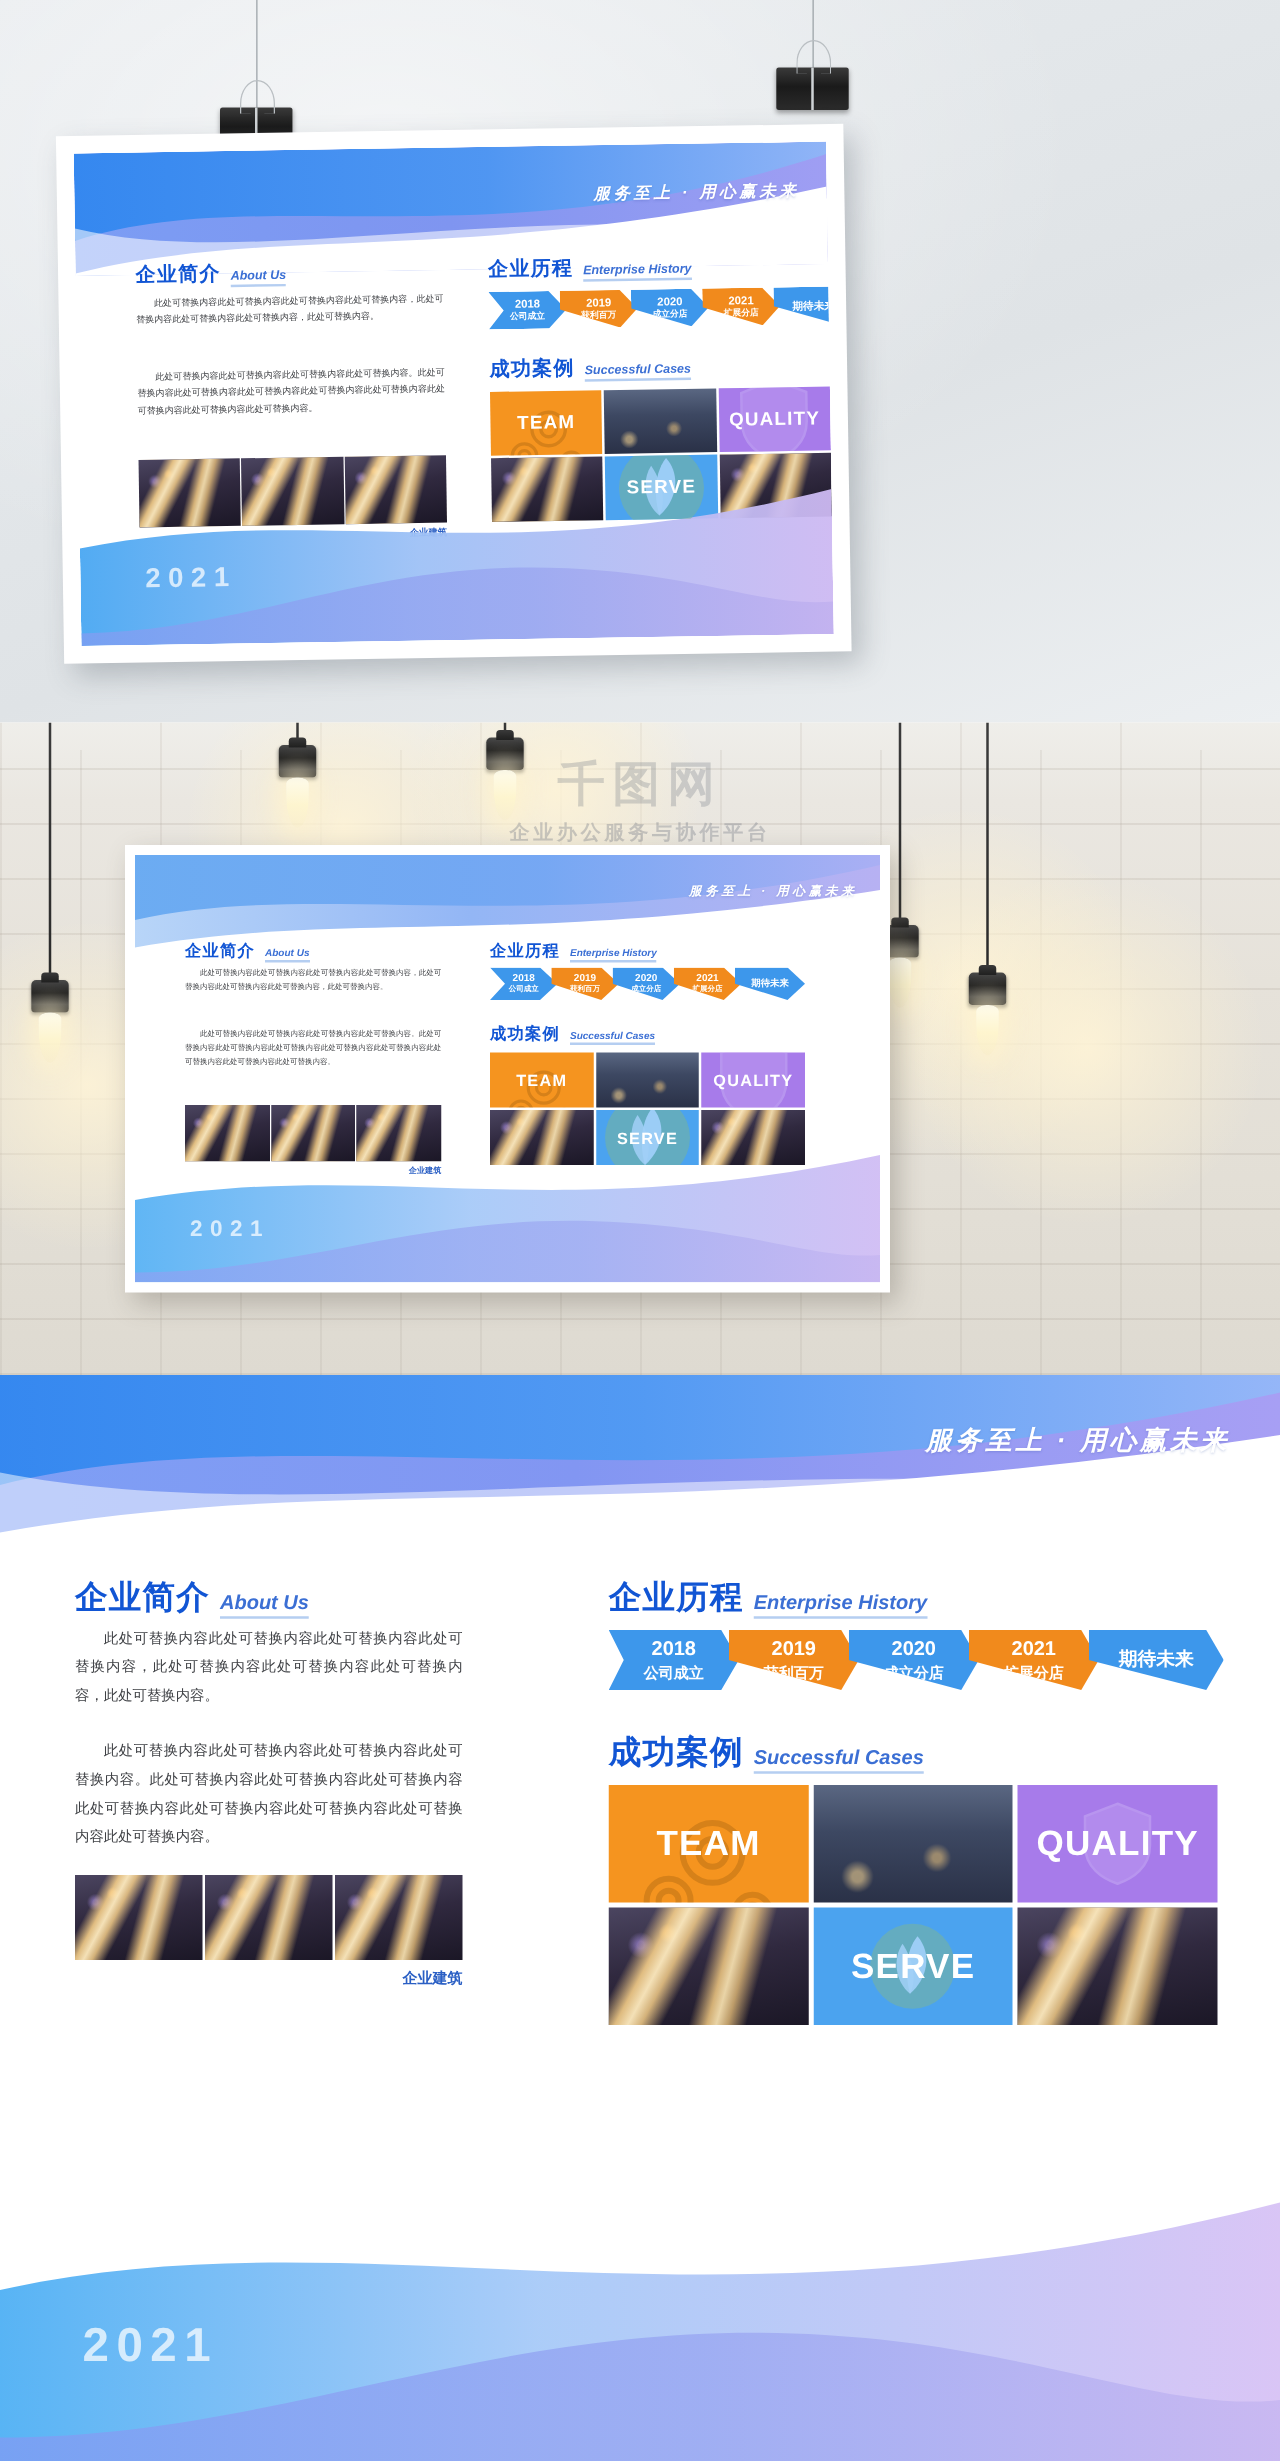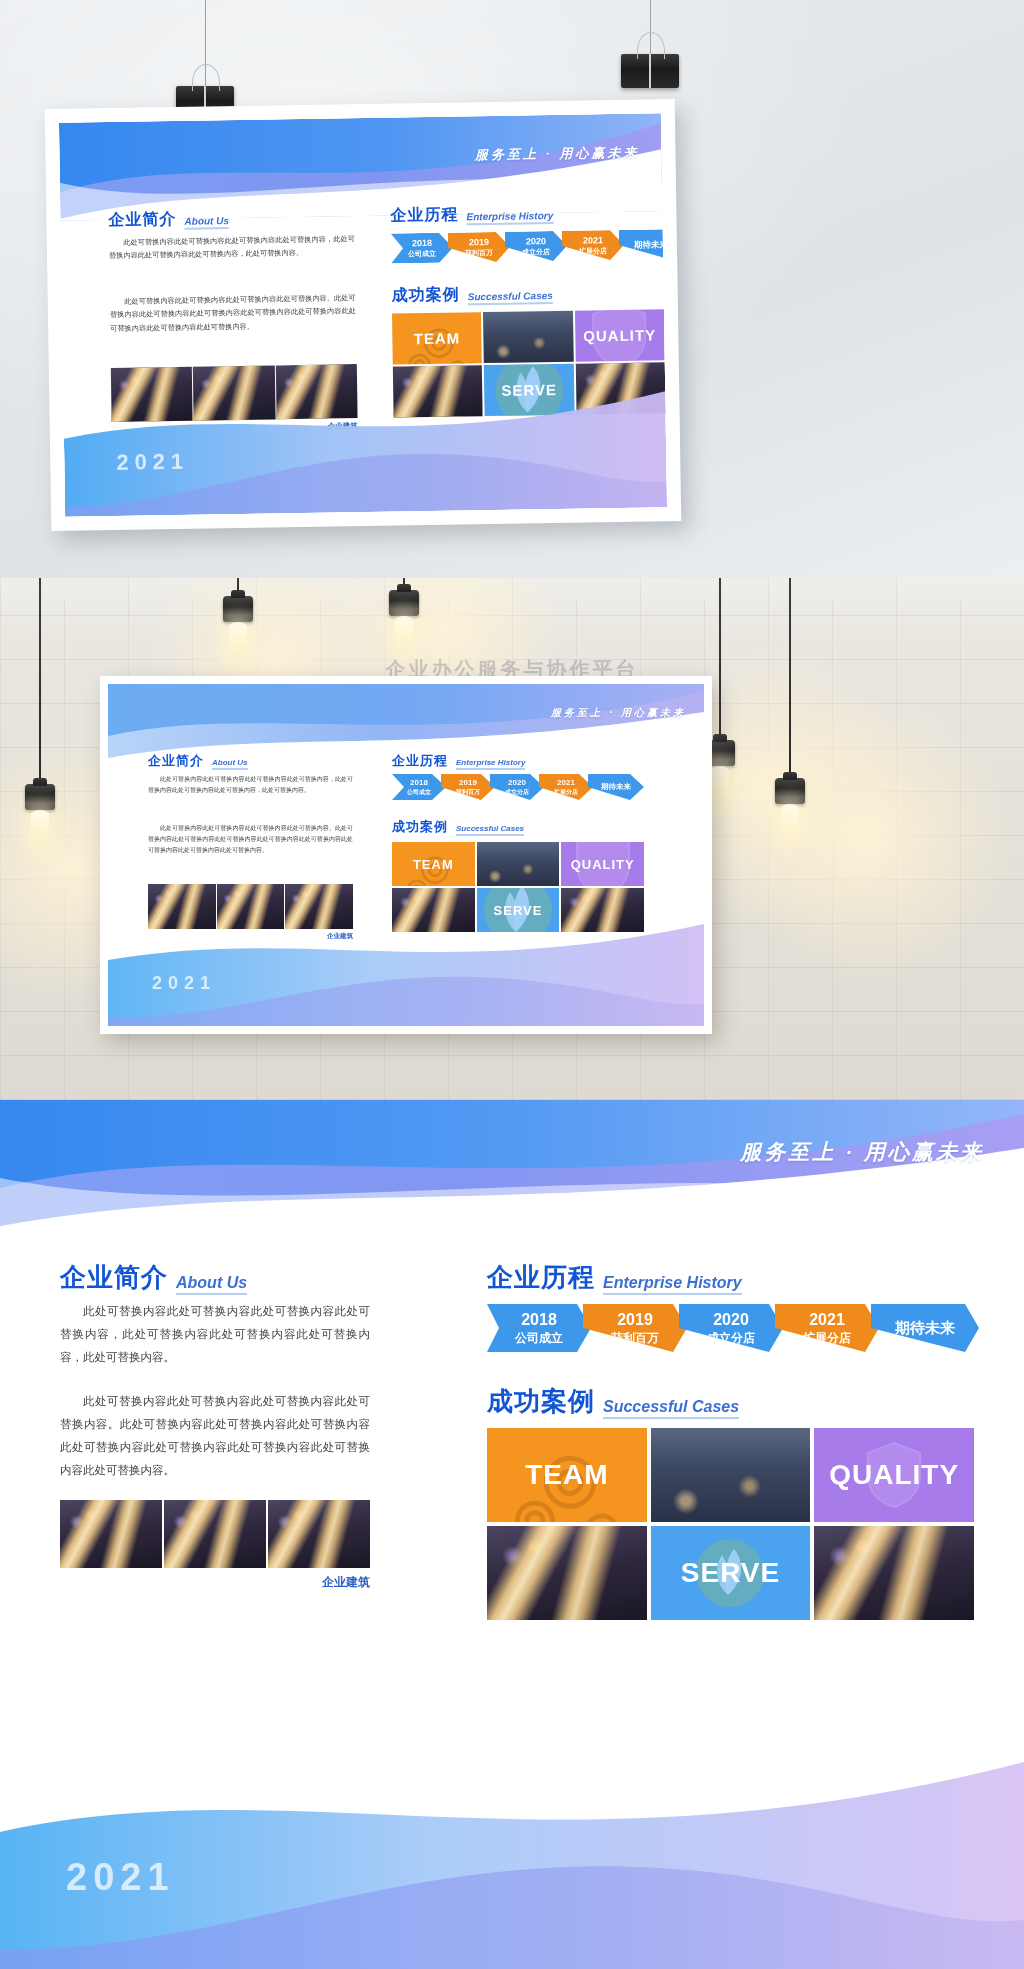--- a/index.html
+++ b/index.html
@@ -87,21 +87,21 @@
     position:absolute; left:100px; top:98px; width:612px; height:358px;
     background:#fff; padding:8px;
     box-shadow:6px 8px 20px rgba(90,85,75,.32);
   }
   .poster2 .inner{ position:relative; width:100%; height:100%; overflow:hidden; background:#fff;}
   .wmk{
     position:absolute; left:0; top:24px; width:100%; text-align:center;
     font-size:38px; font-weight:bold; color:rgba(120,125,135,.30);
     letter-spacing:6px; pointer-events:none; white-space:nowrap;
   }
-  .wmk2{ top:78px; font-size:20px; letter-spacing:3px; color:rgba(120,125,135,.36);}
+  .wmk2{ top:78px; font-size:16px; letter-spacing:3px; color:rgba(120,125,135,.36);}
   .wmk3{ top:160px; font-size:19px; letter-spacing:4px; color:rgba(120,125,135,.22);}
 
   
   .sec3 { position:absolute; left:0; top:1100px; width:1024px; height:869px; background:#fff; overflow:hidden;}
 
   
   .art { position:absolute; left:0; top:0; width:100%; height:100%; background:#fff; overflow:hidden; }
   .art .topwave { position:absolute; left:0; top:0; width:100%; }
   .art .botwave { position:absolute; left:0; bottom:0; width:100%; }
 
@@ -316,20 +316,21 @@
     <div class="cord" style="height:162px"></div>
       <div class="cap" style="top:162px"></div>
       <div class="bulb" style="top:188px"></div>
   </div>
   <div class="lamp" style="left:790px; top:0;">
     <div class="cord" style="height:200px"></div>
       <div class="cap" style="top:200px"></div>
       <div class="bulb" style="top:226px"></div>
   </div>
 
+  <div class="wmk">千图网</div>
   <div class="wmk wmk2">企业办公服务与协作平台</div>
 
   <div class="poster2">
     <div class="inner">
       <div class="art">
         <svg class="topwave" viewBox="0 0 596 76" preserveAspectRatio="none" style="height:76px">
           <defs>
             <linearGradient id="g2a" x1="0" y1="0" x2="1" y2="0">
               <stop offset="0" stop-color="#b8d5f8"></stop>
                 <stop offset="0.45" stop-color="#93b6f5"></stop>

